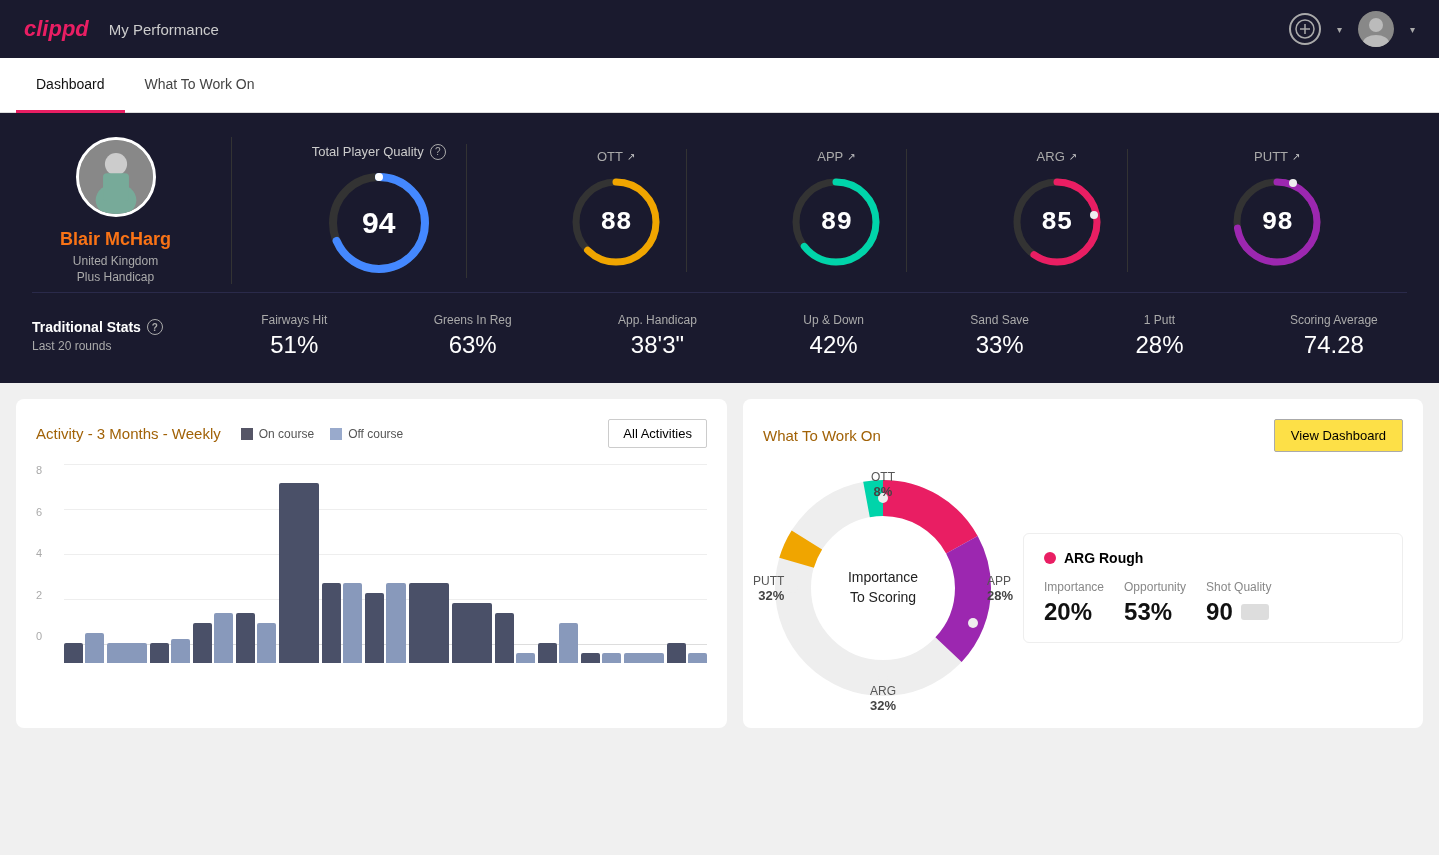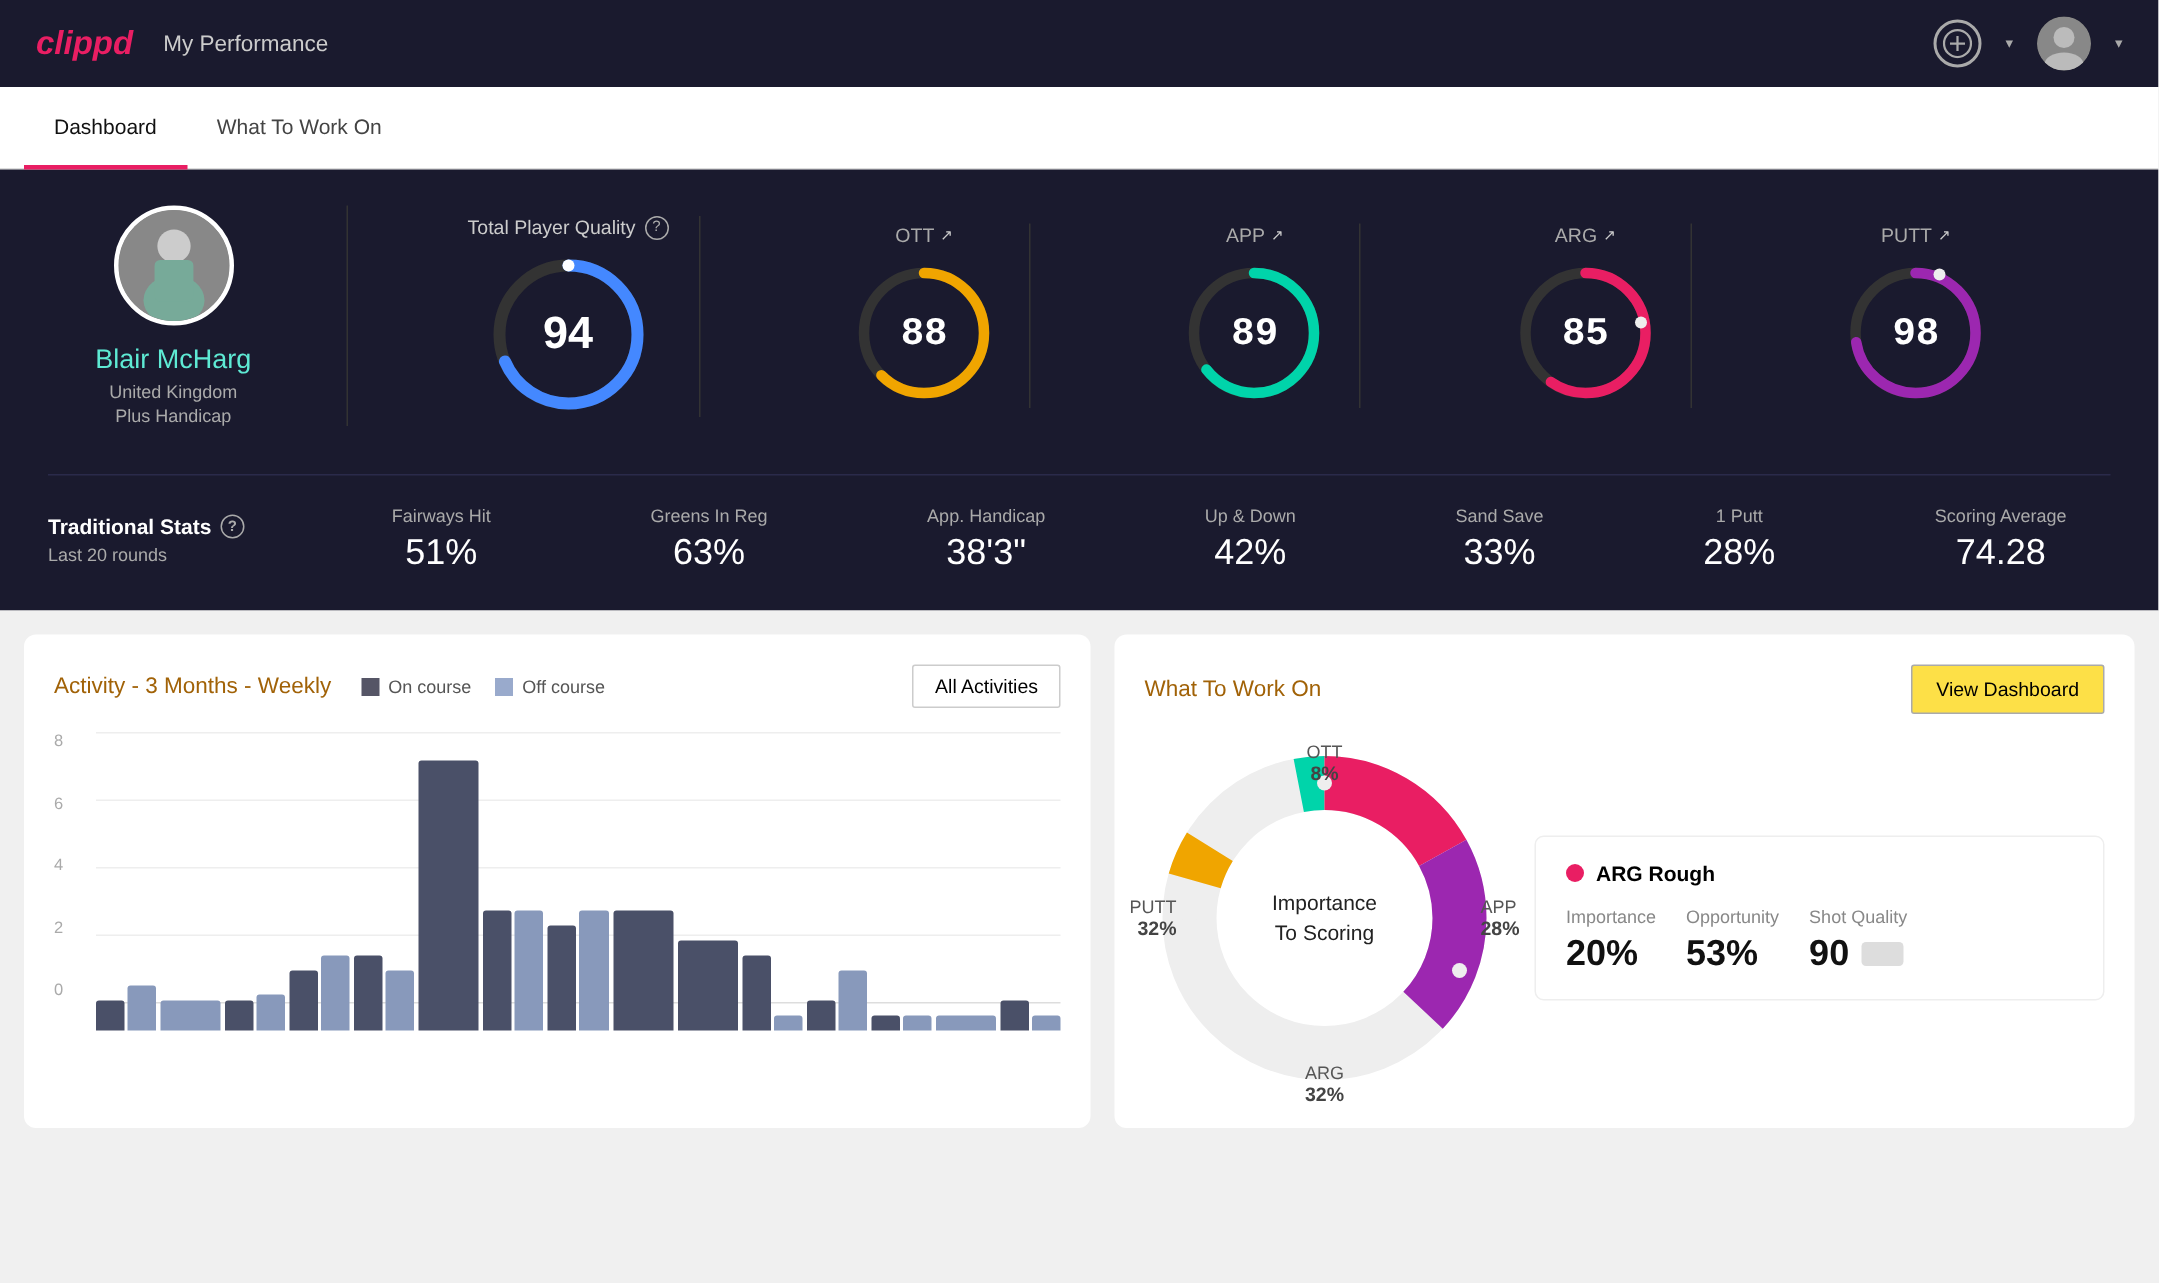--- a/index.html
+++ b/index.html
@@ -71,21 +71,21 @@
       padding-right: 32px;
       border-right: 1px solid #333;
     }
     .player-avatar {
       width: 80px; height: 80px; border-radius: 50%;
       background: #888; overflow: hidden; border: 3px solid #fff;
       display: flex; align-items: center; justify-content: center;
       margin-bottom: 12px;
     }
     .player-avatar svg { width: 80px; height: 80px; }
-    .player-name { color: #5eead4; font-size: 18px; font-weight: normal; margin-bottom: 4px; }
+    .player-name { color: #f97316; font-size: 18px; font-weight: bold; margin-bottom: 4px; }
     .player-country { color: #aaa; font-size: 12px; margin-bottom: 2px; }
     .player-handicap { color: #aaa; font-size: 12px; }
 
     
     .scores-section {
       display: flex;
       flex: 1;
       align-items: center;
       justify-content: space-around;
       padding: 0 20px;
@@ -134,21 +134,21 @@
     .ring-container-lg svg { position: absolute; top: 0; left: 0; }
     .ring-value-lg {
       position: absolute; top: 50%; left: 50%;
       transform: translate(-50%, -50%);
       color: #fff; font-size: 30px; font-weight: bold; text-align: right;
     }
 
     
     .traditional-stats {
       border-top: 1px solid #2a2a4a;
-      margin-top: 32px;
+      margin-top: 8px;
       padding-top: 20px;
       display: flex;
       align-items: center;
       gap: 0;
     }
     .trad-label-section { min-width: 200px; padding-right: 32px; }
     .trad-label { color: #fff; font-size: 14px; font-weight: bold; display: flex; align-items: center; gap: 6px; }
     .trad-sublabel { color: #aaa; font-size: 12px; margin-top: 4px; }
     .trad-stats-row {
       display: flex; flex: 1; justify-content: space-around; gap: 48px;

